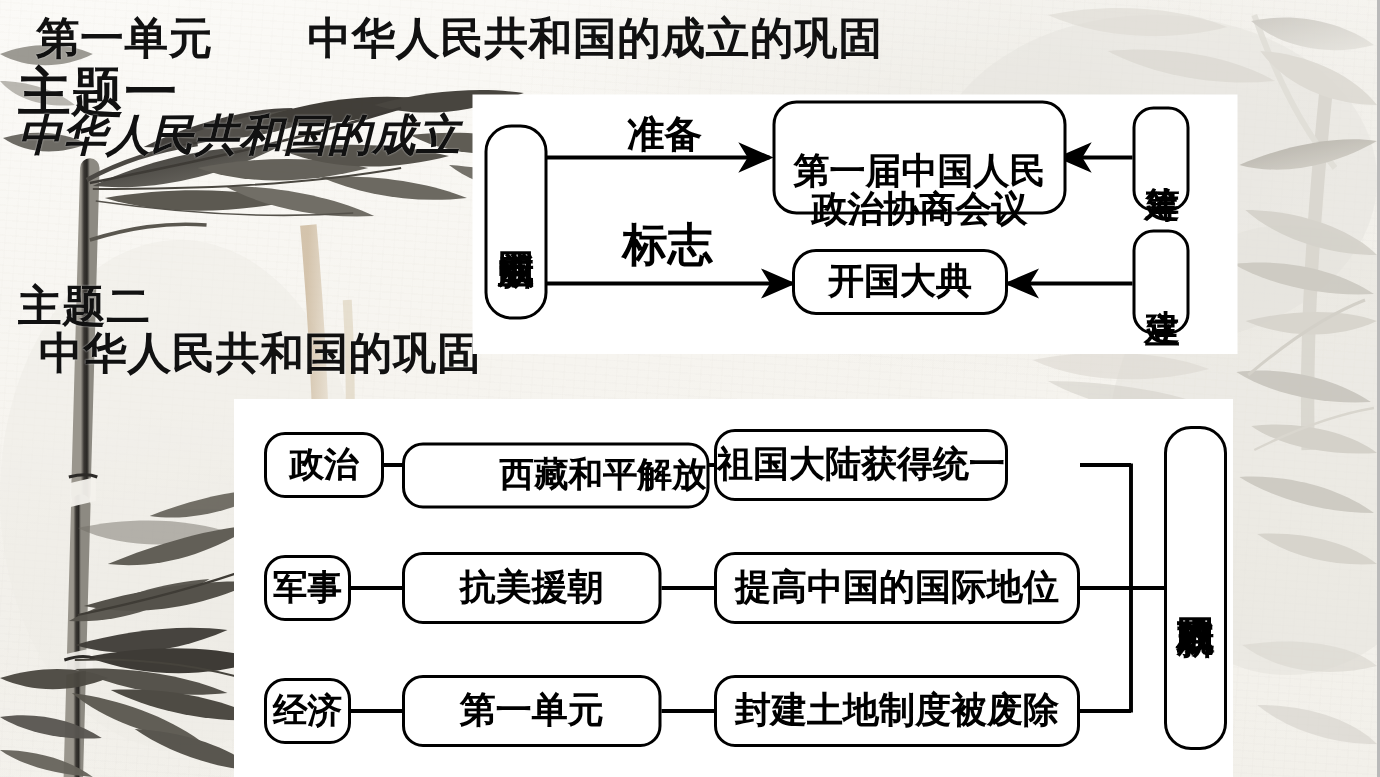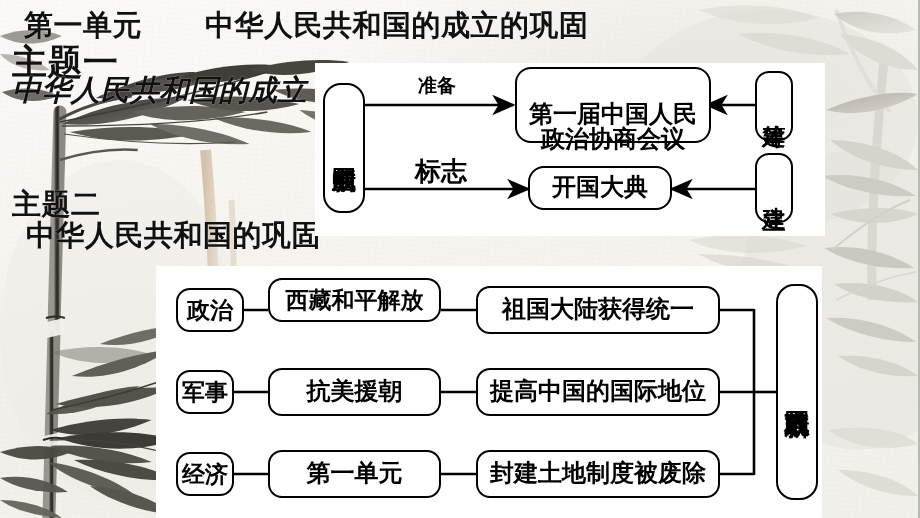--- a/index.html
+++ b/index.html
@@ -247,32 +247,32 @@
 
       <line x1="440" y1="42" x2="392" y2="42" stroke="#000" stroke-width="2.6" marker-end="url(#arrR)"></line>
 
       <line x1="440" y1="126" x2="357" y2="126" stroke="#000" stroke-width="2.6" marker-end="url(#arrR)"></line>
     </svg>
 
     <div class="node" style="left:8px; top:20px; width:42px; height:130px; border-radius:18px;">
       <span class="vnode" style="font-size:24px;">新中国成立</span>
     </div>
 
-    <div class="edge-label" style="left:103px; top:10px; font-size:19px;">准备</div>
+    <div class="edge-label" style="left:103px; top:10px; font-size:25px;">准备</div>
 
     <div class="node" style="left:200px; top:4px; width:196px; height:76px; border-radius:16px;">
       <span class="hnode" style="font-size:24px;margin-top:44px;">第一届中国人民
 政治协商会议</span>
     </div>
 
     <div class="node" style="left:440px; top:8px; width:38px; height:70px; border-radius:14px;">
       <span class="vnode" style="font-size:23px;">筹建</span>
     </div>
 
-    <div class="edge-label" style="left:100px; top:91px; font-size:26px;">标志</div>
+    <div class="edge-label" style="left:100px; top:80px; font-size:30px;">标志</div>
 
     <div class="node" style="left:213px; top:103px; width:144px; height:44px; border-radius:16px;">
       <span class="hnode" style="font-size:24px;">开国大典</span>
     </div>
 
     <div class="node" style="left:440px; top:90px; width:38px; height:70px; border-radius:14px;">
       <span class="vnode" style="font-size:23px;">建立</span>
     </div>
   </div>
 
@@ -287,27 +287,27 @@
       <line x1="78" y1="208" x2="112" y2="208" stroke="#000" stroke-width="2.6"></line>
       <line x1="285" y1="208" x2="320" y2="208" stroke="#000" stroke-width="2.6"></line>
 
       <line x1="564" y1="44" x2="598" y2="44" stroke="#000" stroke-width="2.6"></line>
       <line x1="564" y1="126" x2="598" y2="126" stroke="#000" stroke-width="2.6"></line>
       <line x1="564" y1="208" x2="598" y2="208" stroke="#000" stroke-width="2.6"></line>
       <line x1="598" y1="43" x2="598" y2="209" stroke="#000" stroke-width="2.6"></line>
       <line x1="598" y1="126" x2="620" y2="126" stroke="#000" stroke-width="2.6"></line>
     </svg>
 
-    <div class="node" style="left:20px; top:22px; width:68px; height:44px;">
+    <div class="node" style="left:20px; top:22px; width:80px; height:44px;">
       <span class="hnode" style="font-size:23px;">政治</span>
     </div>
-    <div class="node" style="left:112px; top:12px; width:173px; height:44px;">
+    <div class="node" style="left:112px; top:29px; width:205px; height:44px;justify-content:flex-end;">
       <span class="hnode" style="font-size:23px;">西藏和平解放</span>
     </div>
-    <div class="node" style="left:320px; top:20px; width:244px; height:48px;">
+    <div class="node" style="left:320px; top:20px; width:196px; height:48px;">
       <span class="hnode" style="font-size:24px;">祖国大陆获得统一</span>
     </div>
 
     <div class="node" style="left:20px; top:104px; width:58px; height:44px;">
       <span class="hnode" style="font-size:23px;">军事</span>
     </div>
     <div class="node" style="left:112px; top:102px; width:173px; height:48px;">
       <span class="hnode" style="font-size:24px;">抗美援朝</span>
     </div>
     <div class="node" style="left:320px; top:102px; width:244px; height:48px;">

